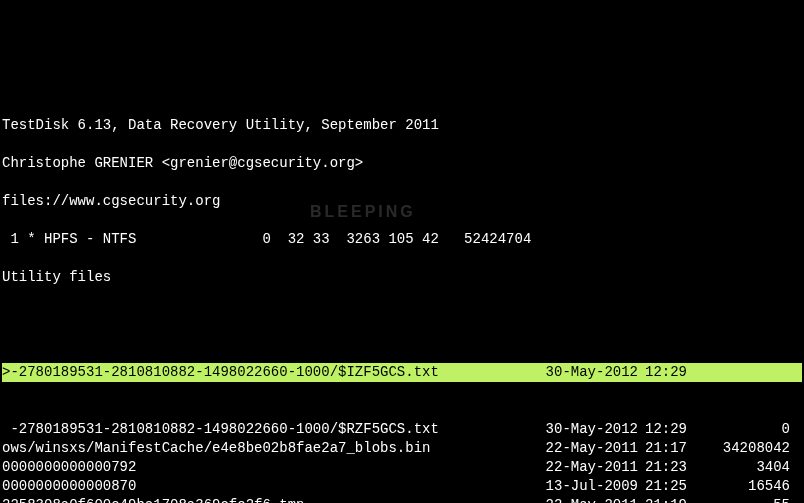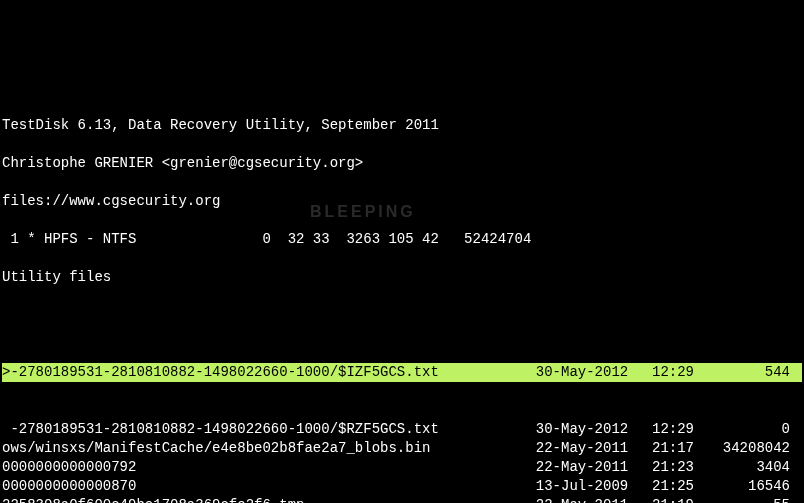--- a/index.html
+++ b/index.html
@@ -17,22 +17,22 @@
     white-space: pre;
   }
   .row {
     display: flex;
   }
   .highlight {
     background: #bef264;
     color: #000;
   }
   .name { width: 520px; overflow: hidden; }
-  .date { width: 112px; text-align: center; padding-left: 4px; }
-  .time { width: 56px; text-align: right; }
+  .date { width: 112px; text-align: right; padding-left: 4px; }
+  .time { width: 56px; text-align: center; }
   .size { width: 96px; text-align: right; padding-right: 8px; }
   .watermark {
     position: absolute;
     top: 200px;
     left: 310px;
     color: #2a2a2a;
     font-family: Arial, sans-serif;
     font-size: 16px;
     font-weight: bold;
     letter-spacing: 3px;
@@ -47,21 +47,21 @@
 
 <div class="watermark"><span>BLEEPING</span><br></div>
 
 <div>TestDisk 6.13, Data Recovery Utility, September 2011</div>
 <div>Christophe GRENIER &lt;grenier@cgsecurity.org&gt;</div>
 <div>files://www.cgsecurity.org</div>
 <div> 1 * HPFS - NTFS               0  32 33  3263 105 42   52424704</div>
 <div>Utility files</div>
 <div> </div>
 
-<div class="row highlight"><span class="name">&gt;-2780189531-2810810882-1498022660-1000/$IZF5GCS.txt</span><span class="date">30-May-2012</span><span class="time">12:29</span><span class="size">544</span></div>
+<div class="row highlight"><span class="name">&gt;-2780189531-2810810882-1498022660-1000/$IZF5GCS.txt</span><span class="date">30-May-2012</span><span class="time">12:29</span></div>
 
 <div id="list"><div class="row"><span class="name"> -2780189531-2810810882-1498022660-1000/$RZF5GCS.txt</span><span class="date">30-May-2012</span><span class="time">12:29</span><span class="size">0</span></div><div class="row"><span class="name">ows/winsxs/ManifestCache/e4e8be02b8fae2a7_blobs.bin</span><span class="date">22-May-2011</span><span class="time">21:17</span><span class="size">34208042</span></div><div class="row"><span class="name">0000000000000792</span><span class="date">22-May-2011</span><span class="time">21:23</span><span class="size">3404</span></div><div class="row"><span class="name">0000000000000870</span><span class="date">13-Jul-2009</span><span class="time">21:25</span><span class="size">16546</span></div><div class="row"><span class="name">2258308a0f600e49be1708a369cfe2f6.tmp</span><span class="date">22-May-2011</span><span class="time">21:19</span><span class="size">55</span></div></div>
 
 
 
 
 
 
 
 

